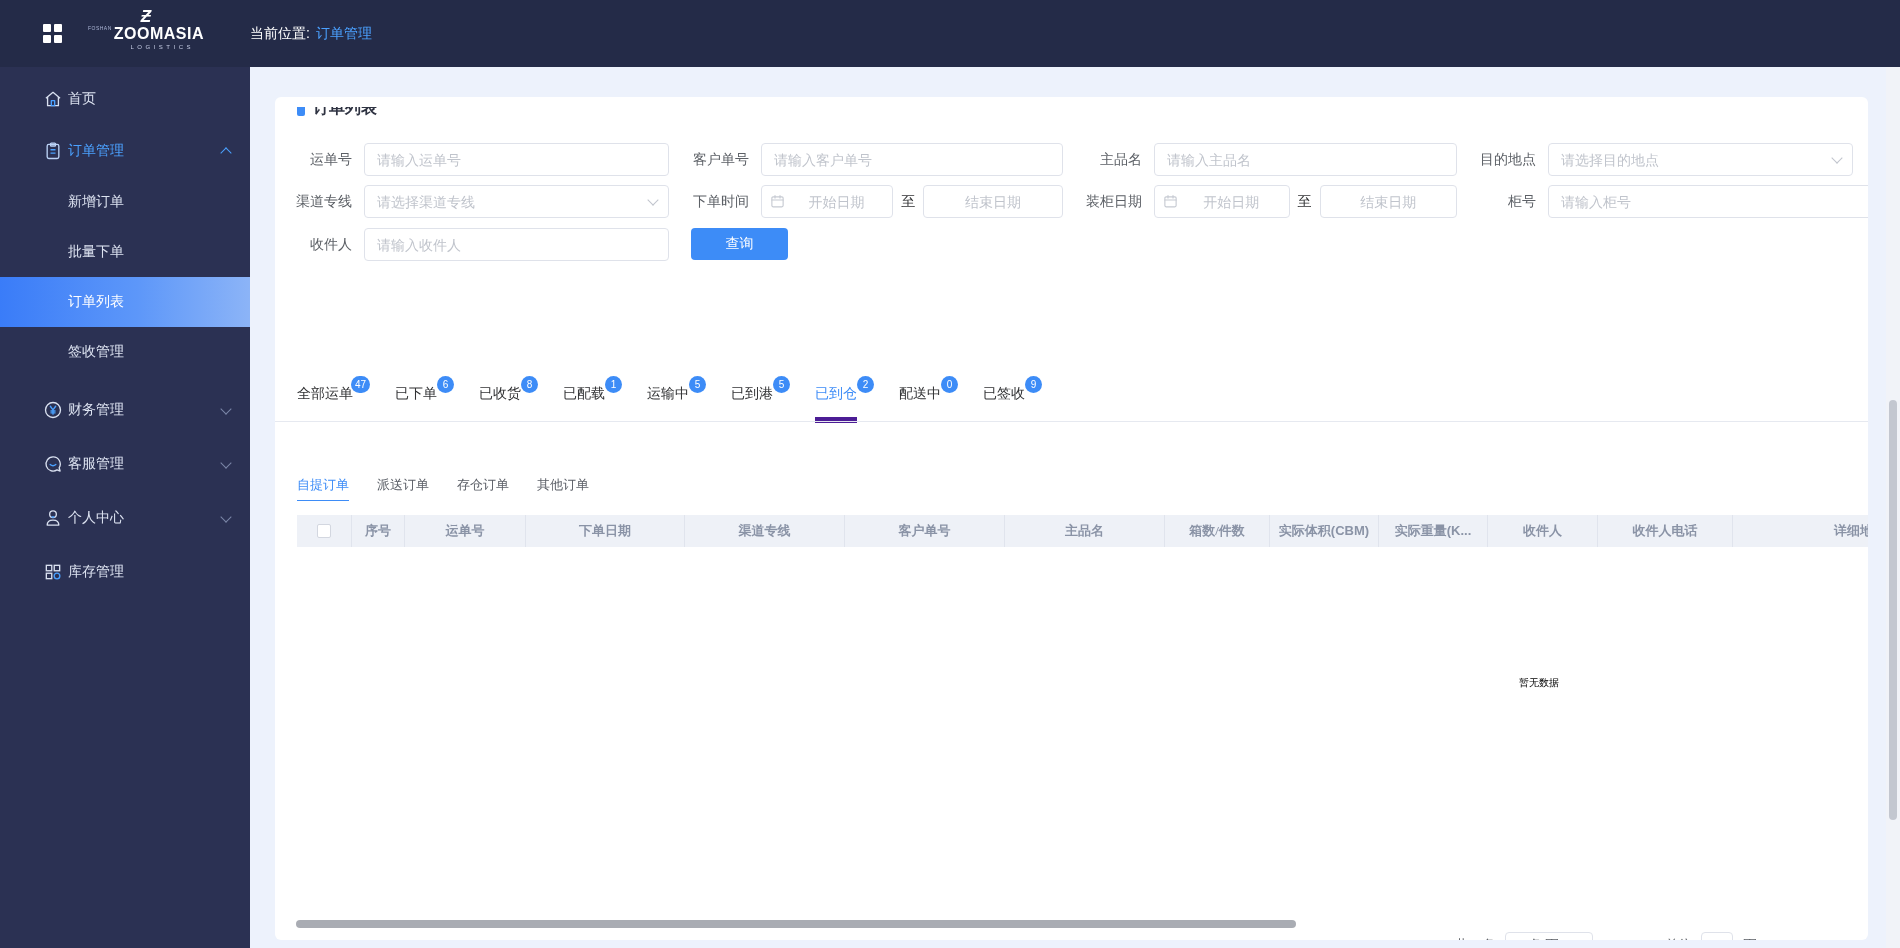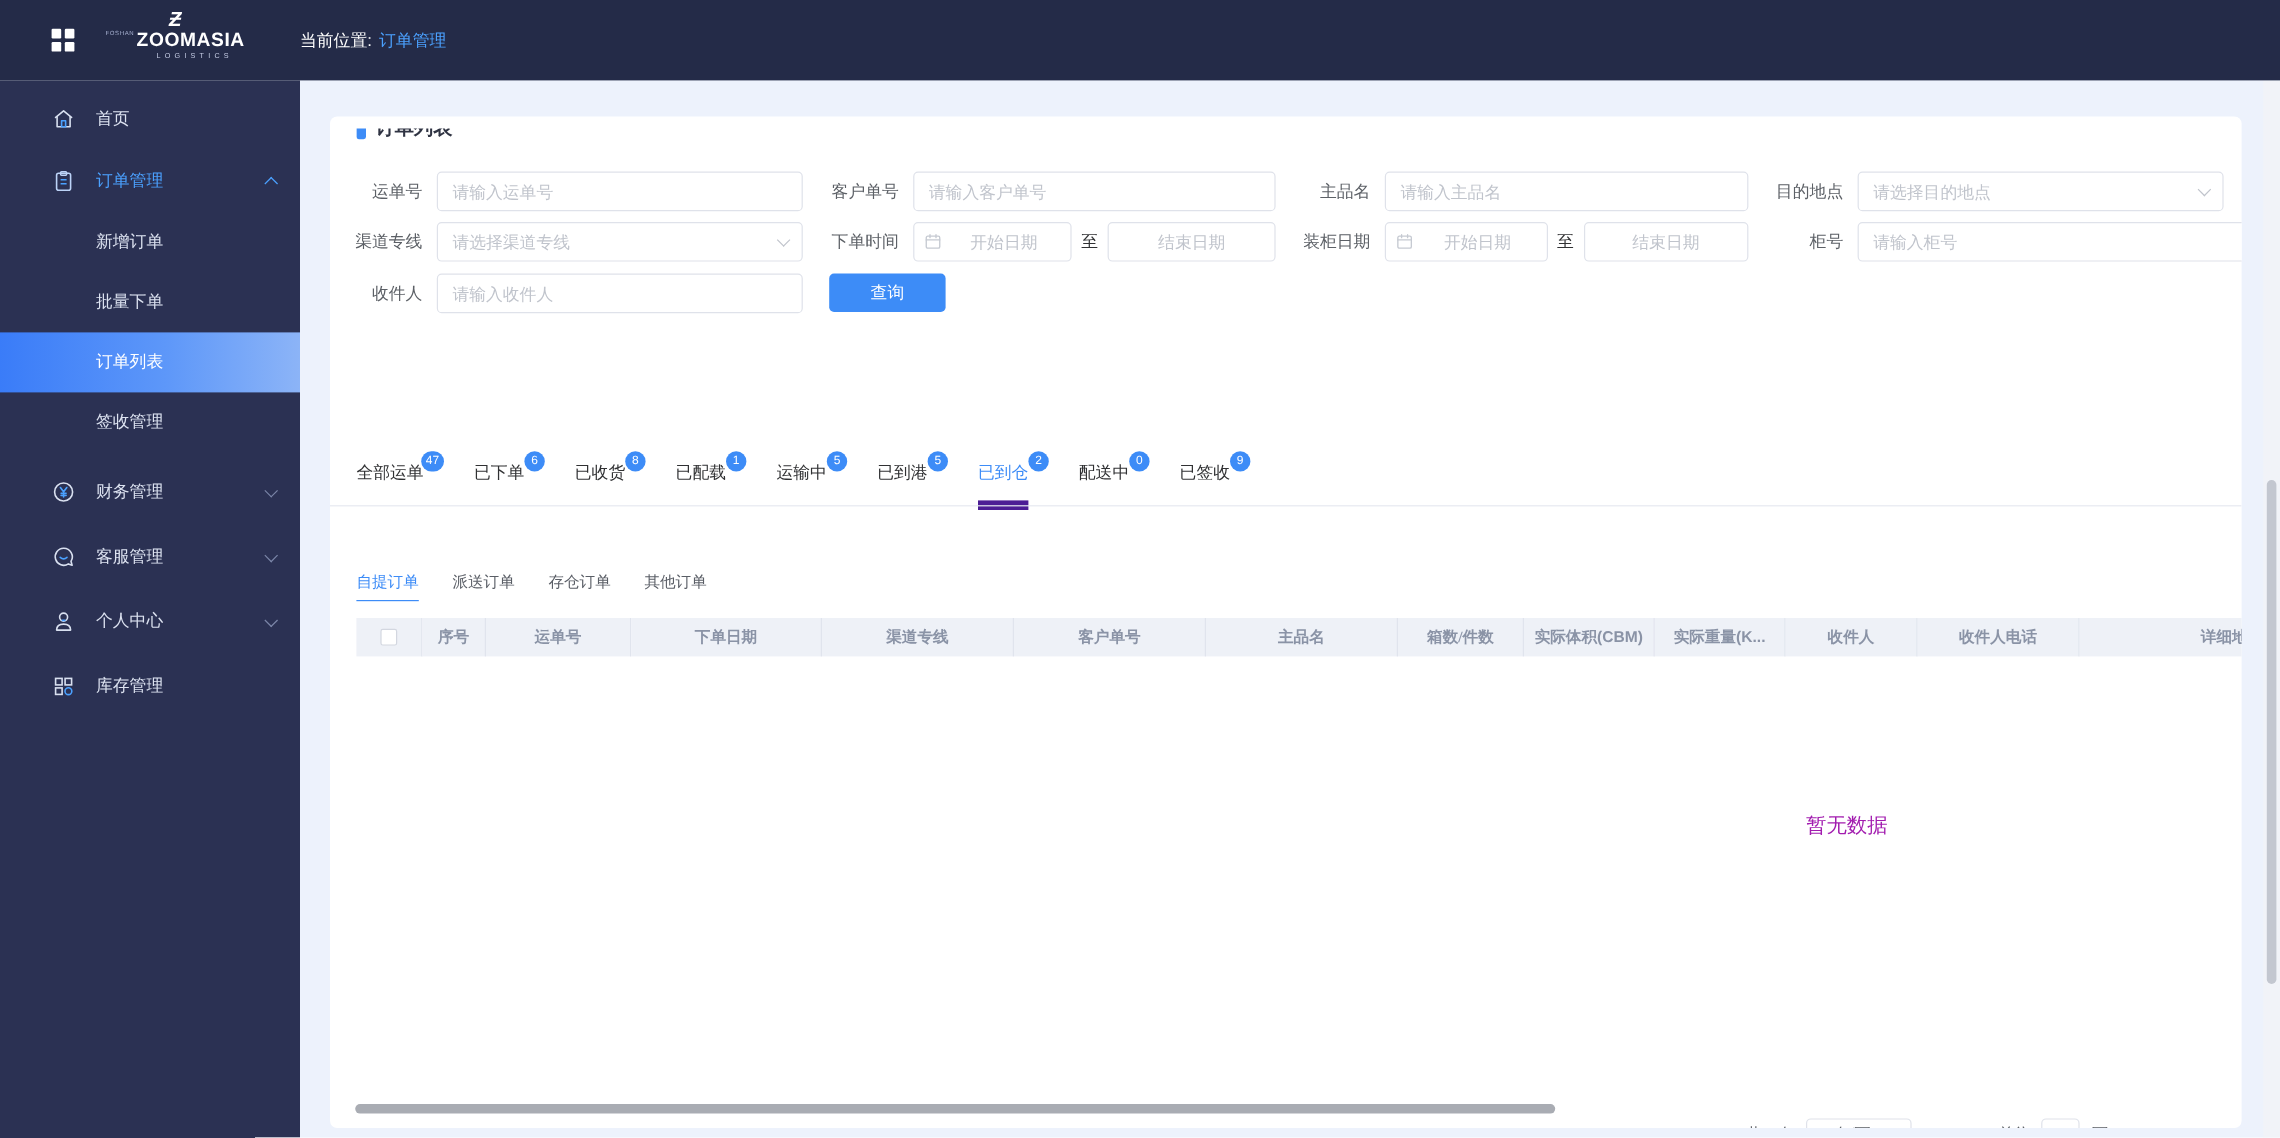--- a/index.html
+++ b/index.html
@@ -25,21 +25,21 @@
   .uname { color:#fff; font-size:14px; cursor:pointer; }
   .caret-down { width:0; height:0; border-left:5px solid transparent; border-right:5px solid transparent; border-top:6px solid #fff; margin-left:8px; cursor:pointer; }
 
   
   .sidebar { position:absolute; left:0; top:67px; width:250px; height:881px; background:#2b3153; padding-top:6px; z-index:20; }
   .nav-item { position:relative; height:52px; display:flex; align-items:center; cursor:pointer; color:#dde3f1; font-size:14px; }
   .nav-item.sub { height:50px; }
   .nav-item.grp { height:54px; margin-top:0; }
   .nav-item.grp.first { margin-top:6px; }
   .nav-ic { position:absolute; left:43px; width:20px; height:20px; }
-  .nav-lbl { position:absolute; left:80px; white-space:nowrap; }
+  .nav-lbl { position:absolute; left:68px; white-space:nowrap; }
   .nav-item.active-parent .nav-lbl { color:#4ba1ff; }
   .nav-item.selected { background:linear-gradient(90deg,#3a7cf8 0%,#5d97f9 55%,#8cb4f7 100%); color:#fff; }
   .nav-arrow { position:absolute; right:20px; width:8px; height:8px; border-right:1.6px solid #7b86a8; border-bottom:1.6px solid #7b86a8; transform:rotate(45deg); margin-top:-3px; }
   .nav-arrow.up { transform:rotate(-135deg); border-color:#4ba1ff; margin-top:4px; }
 
   
   .main { position:absolute; left:250px; top:67px; width:1650px; height:881px; background:#edf2fc; }
   .card { position:absolute; left:25px; top:30px; width:1593px; height:843px; background:#fff; border-radius:6px; overflow:hidden; }
 
   .clip-title { position:absolute; left:22px; top:10px; height:10px; width:260px; overflow:hidden; }
@@ -59,36 +59,36 @@
   .dbox { display:flex; align-items:center; height:33px; border:1px solid #dfe2ea; border-radius:4px; padding:0 8px; background:#fff; }
   .dbox input { border:none; outline:none; width:100%; font-size:14px; color:#303133; font-family:"Liberation Sans",sans-serif; text-align:center; }
   .dbox input::placeholder { color:#c0c4cc; }
   .dr .to { font-size:14px; color:#303133; padding:0 8px; }
   .cal-ic { flex:0 0 15px; margin-right:4px; }
   .btn-primary { position:absolute; left:416px; top:131px; width:97px; height:32px; background:#3d8cf7; border:none; border-radius:4px; color:#fff; font-size:14px; cursor:pointer; font-family:"Liberation Sans",sans-serif; }
 
   
   .tabs { position:absolute; left:22px; top:288px; display:flex; gap:42px; }
   .tab { position:relative; font-size:14px; color:#303133; padding-bottom:14px; cursor:pointer; white-space:nowrap; }
-  .tab.active { color:#3d8cf7; border-bottom:8px solid #4c1d95; }
+  .tab.active { color:#3d8cf7; border-bottom:6px solid #4c1d95; }
   .tab-badge { position:absolute; top:-9px; right:-17px; min-width:17px; height:17px; padding:0 4px; border-radius:9px; background:#3d8cf7; color:#fff; font-size:10px; line-height:17px; text-align:center; }
   .tabs-divider { position:absolute; left:0; top:324px; width:1593px; height:1px; background:#e6e9f0; }
 
   
   .subtabs { position:absolute; left:22px; top:379px; display:flex; gap:28px; }
   .subtab { font-size:13px; color:#5a5e66; padding-bottom:6px; cursor:pointer; white-space:nowrap; }
   .subtab.active { color:#3d8cf7; border-bottom:1.5px solid #3d8cf7; }
 
   
   .thead { position:absolute; left:22px; top:418px; height:32px; display:flex; }
   .th { height:32px; line-height:32px; background:#eef1f7; border-right:1px solid #e0e4ed; font-size:13px; color:#8a93a6; text-align:center; font-weight:bold; overflow:hidden; white-space:nowrap; flex:none; }
   .th.cbx { display:flex; align-items:center; justify-content:center; }
   .checkbox { width:14px; height:14px; border:1px solid #d3d7e0; border-radius:2px; background:#fff; cursor:pointer; }
 
-  .empty-text { position:absolute; left:1264px; top:579px; transform:translateX(-50%); font-size:17px; color:#a21caf; }
+  .empty-text { position:absolute; left:1264px; top:579px; transform:translateX(-50%); font-size:10px; color:#000000; }
 
   .hthumb { position:absolute; left:21px; top:823px; width:1000px; height:8px; background:#a9acb3; border-radius:4px; cursor:pointer; }
 
   
   .pager { position:absolute; left:1180px; top:834px; height:28px; display:flex; align-items:center; gap:10px; font-size:13px; color:#5c6066; }
   .psel { position:relative; width:88px; height:26px; border:1px solid #dfe2ea; border-radius:4px; line-height:24px; padding-left:8px; cursor:pointer; }
   .psel .sel-arrow { top:8px; right:8px; }
   .pbtn { color:#b4b9c2; font-size:15px; cursor:pointer; }
   .pnum { width:22px; text-align:center; color:#3d8cf7; font-weight:bold; cursor:pointer; }
   .pgoto { width:32px; height:26px; border:1px solid #dfe2ea; border-radius:4px; text-align:center; font-size:13px; color:#5c6066; outline:none; font-family:"Liberation Sans",sans-serif; }

